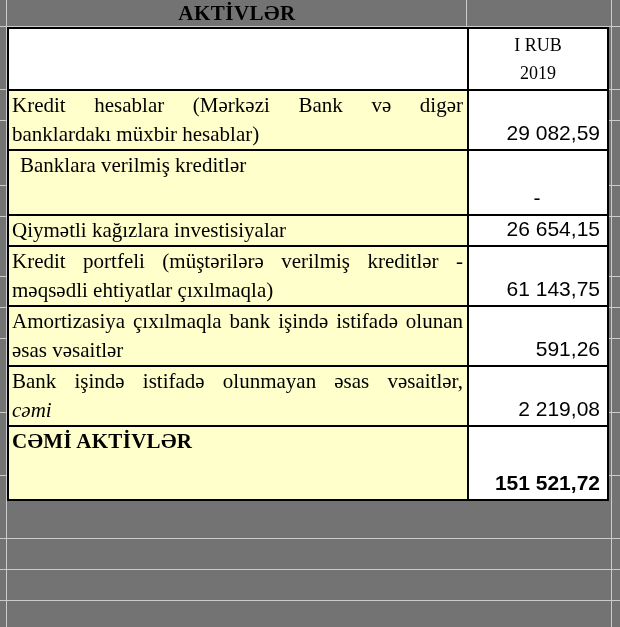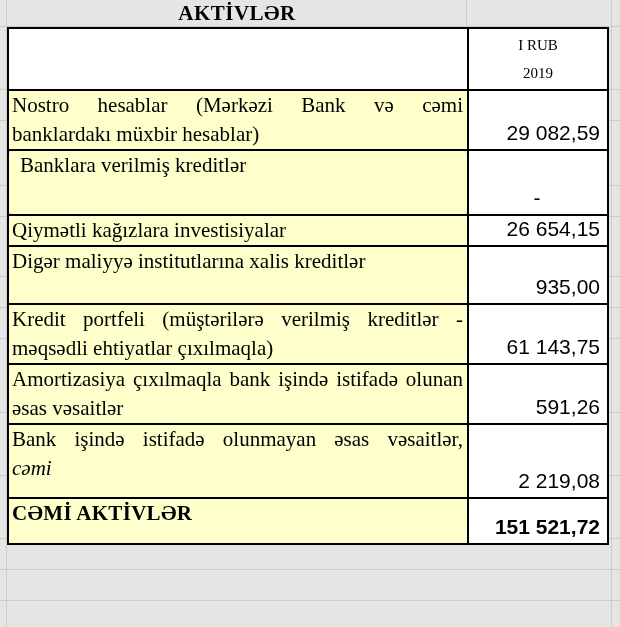--- a/index.html
+++ b/index.html
@@ -1,19 +1,19 @@
 <!DOCTYPE html>
 <html style="--rowbg: #FFFFCC; --border: #000000; --grid: #CCCCCC;"><head>
 <meta charset="utf-8">
 <style>
   html,body{margin:0;padding:0;background:#ffffff;}
   .sheet{
     position:relative;
     width:620px;height:627px;
-    background:#e5e5e5;
+    background:#737373;
     font-family:"Liberation Serif","DejaVu Serif",serif;
     color:#000;
     overflow:hidden;
   }
   .gl{position:absolute;background:var(--grid,#cccccc);z-index:0;pointer-events:none;}
   .title{
     position:absolute;left:7px;top:0;width:460px;height:26px;
     text-align:center;font-weight:bold;font-size:21px;line-height:27px;
     z-index:2;letter-spacing:0.5px;
   }
@@ -40,30 +40,30 @@
   .lab-line{
     text-align:justify;
     text-align-last:justify;
     -moz-text-align-last:justify;
   }
   .lab-line:last-child{
     text-align-last:left;
     -moz-text-align-last:left;
   }
   .seg.it{font-style:italic;}
-  .row-indent td.lab{padding-left:11px;border-radius:9px;}
+  .row-indent td.lab{padding-left:11px;}
   .row-valcenter td.val{text-align:center;padding-right:4px;}
   .row-bold td.lab{font-weight:bold;letter-spacing:0.3px;}
   .row-bold td.val{font-weight:bold;}
   td.hdr-lab{background:#ffffff;}
   td.hdr-val{
     background:#ffffff;
     font-family:"Liberation Serif","DejaVu Serif",serif;
     text-align:center;vertical-align:middle;
-    font-size:15px;line-height:28px;padding:0;
+    font-size:18px;line-height:28px;padding:0;
   }
   
   #acct-table tr:nth-child(1){height:62px;}
   #acct-table tr:nth-child(2){height:29px;}
   #acct-table tr:nth-child(3){height:65px;}
   #acct-table tr:nth-child(4){height:29px;}
   #acct-table tr:nth-child(5){height:58px;}
   #acct-table tr:nth-child(6){height:30px;}
   #acct-table tr:nth-child(7){height:30px;}
   #acct-table tr:nth-child(8){height:74px;}
@@ -104,42 +104,36 @@
     <tbody id="tb">
       <tr>
         <td class="lab hdr-lab"></td>
         <td class="hdr-val">
           <div>I RUB</div>
           <div>2019</div>
         </td>
       </tr>
         <tr>
           <td class="lab">
-            <div class="lab-line"><span class="seg">Nostro hesablar (Mərkəzi Bank və cəmi</span></div>
+            <div class="lab-line"><span class="seg">Kredit hesablar (Mərkəzi Bank və digər</span></div>
             <div class="lab-line"><span class="seg">banklardakı müxbir hesablar)</span></div>
           </td>
           <td class="val">29 082,59</td>
         </tr>
         <tr class="row-indent row-valcenter">
           <td class="lab">
             <div class="lab-line"><span class="seg">Banklara verilmiş kreditlər</span></div>
           </td>
           <td class="val">-</td>
         </tr>
         <tr>
           <td class="lab">
             <div class="lab-line"><span class="seg">Qiymətli kağızlara investisiyalar</span></div>
           </td>
           <td class="val">26 654,15</td>
-        </tr>
-        <tr>
-          <td class="lab">
-            <div class="lab-line"><span class="seg">Digər maliyyə institutlarına xalis kreditlər</span></div>
-          </td>
-          <td class="val">935,00</td>
         </tr>
         <tr>
           <td class="lab">
             <div class="lab-line"><span class="seg">Kredit portfeli (müştərilərə verilmiş kreditlər -</span></div>
             <div class="lab-line"><span class="seg">məqsədli ehtiyatlar çıxılmaqla)</span></div>
           </td>
           <td class="val">61 143,75</td>
         </tr>
         <tr>
           <td class="lab">

